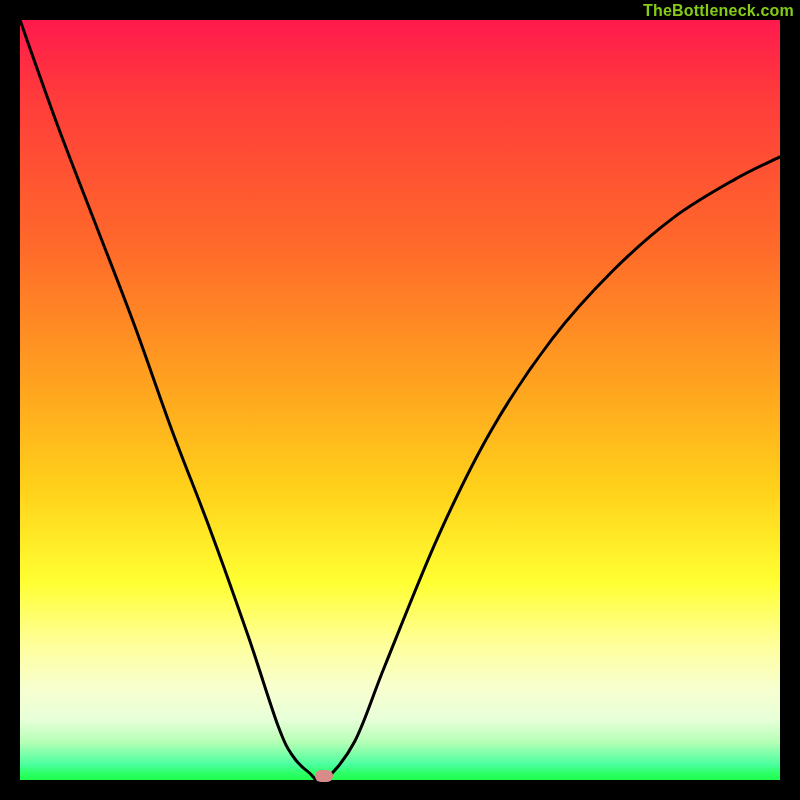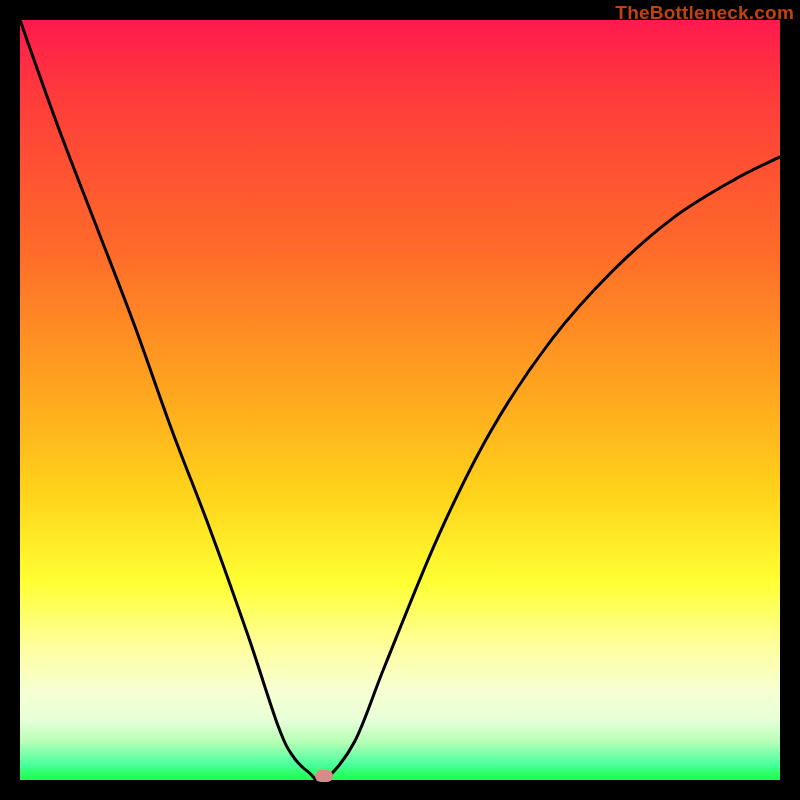--- a/index.html
+++ b/index.html
@@ -55,23 +55,23 @@
     left: 0;
     top: 0;
     width: 760px;
     height: 760px;
   }
   .watermark {
     position: absolute;
     top: 2px;
     right: 6px;
     font-family: Arial, Helvetica, sans-serif;
-    font-size: 19px;
+    font-size: 16px;
     font-weight: 600;
-    color: #c2410c;
+    color: #84cc16;
     letter-spacing: 0.2px;
   }
   .marker {
     position: absolute;
     width: 18px;
     height: 12px;
     border-radius: 6px;
     background: #d88b88;
     transform: translate(-50%, -50%);
   }

